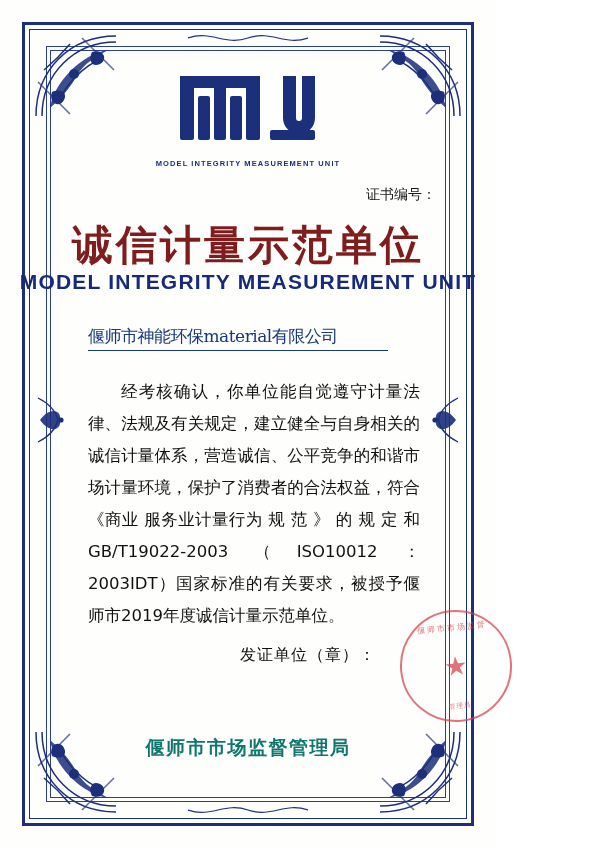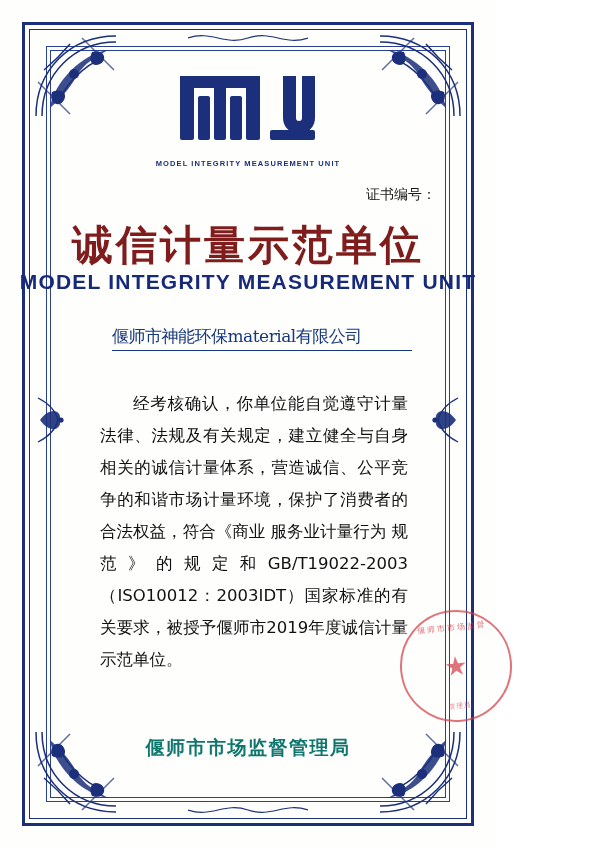--- a/index.html
+++ b/index.html
@@ -147,36 +147,35 @@
     top: 325px;
     width: 300px;
     font-family: "DejaVu Serif", serif;
     font-size: 17px;
     color: #17387d;
     transform: rotate(-1.2deg) skewX(-7px);
     border-bottom: 1.5px solid #17387d;
     padding-bottom: 2px;
     letter-spacing: -0.5px;
     white-space: nowrap;
-    margin-left: 24px;
   }
 
   
   .body-text {
     position: absolute;
     left: 84px;
     right: 72px;
     top: 372px;
     font-family: "DejaVu Sans", sans-serif;
     font-size: 16.5px;
     line-height: 32px;
     color: #111;
     text-align: justify;
   }
-  .body-text p { margin: 16px; text-indent: 2em; }
+  .body-text p { margin: 4px; text-indent: 2em; }
 
   
   .issuer-line {
     position: absolute;
     left: 0; right: 120px;
     top: 645px;
     text-align: right;
     font-family: "DejaVu Sans", sans-serif;
     font-size: 16px;
     color: #111;
@@ -345,20 +344,21 @@
 
   <div class="title-cn">诚信计量示范单位</div>
   <div class="title-en">MODEL INTEGRITY MEASUREMENT UNIT</div>
 
   <div class="recipient">偃师市神能环保material有限公司</div>
 
   <div class="body-text">
     <p>经考核确认，你单位能自觉遵守计量法律、法规及有关规定，建立健全与自身相关的诚信计量体系，营造诚信、公平竞争的和谐市场计量环境，保护了消费者的合法权益，符合《商业 服务业计量行为 规 范 》 的 规 定 和 GB/T19022-2003（ISO10012：2003IDT）国家标准的有关要求，被授予偃师市2019年度诚信计量示范单位。</p>
   </div>
 
+  <div class="issuer-line">发证单位（章）：</div>
 
   <div class="seal">
     <div class="arc-top">偃师市市场监督</div>
     <div class="star">★</div>
     <div class="arc-bot">管理局</div>
   </div>
 
   <div class="footer-org">偃师市市场监督管理局</div>
 
 </div>

